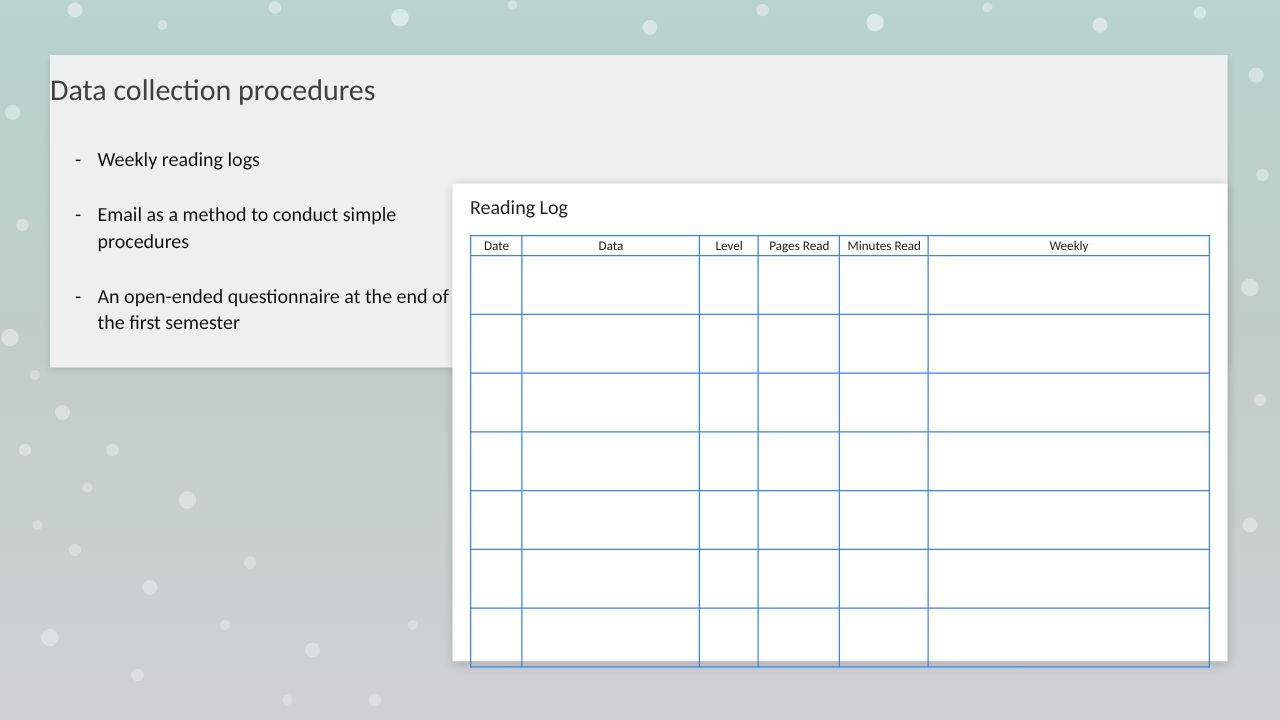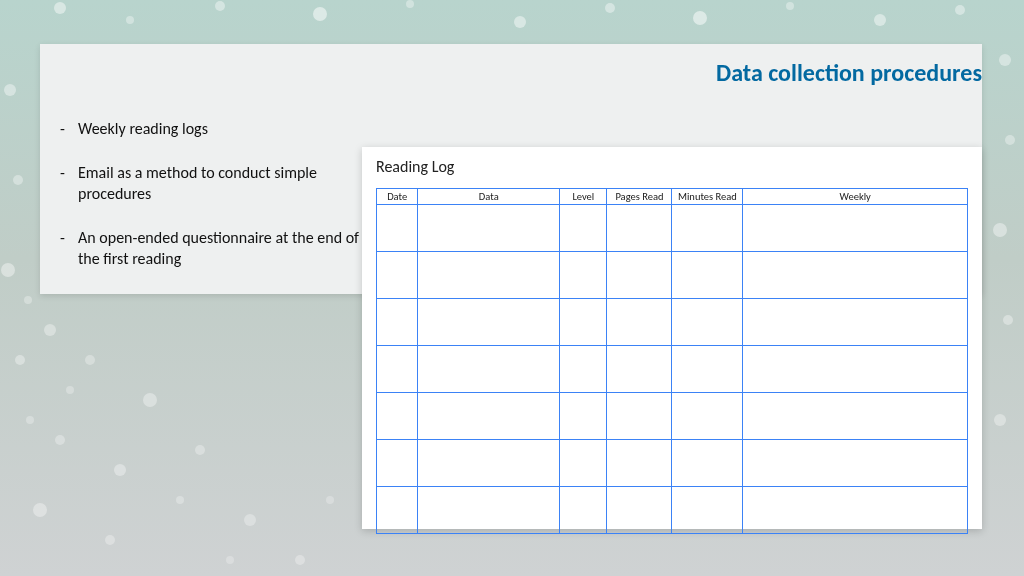--- a/index.html
+++ b/index.html
@@ -25,24 +25,24 @@
     height: 250px;
     background: #eef0f0;
     box-shadow: 0 2px 6px rgba(0,0,0,0.12);
     padding: 0;
   }
   .slide-title {
     position: absolute;
     top: 14px;
     left: 0;
     width: 100%;
-    text-align: right;
+    text-align: left;
     font-size: 24px;
-    font-weight: 700;
-    color: #0369a1;
+    font-weight: 400;
+    color: #404040;
   }
   .bullets {
     position: absolute;
     left: 20px;
     top: 74px;
     width: 300px;
   }
   .bullet {
     display: flex;
     align-items: flex-start;
@@ -135,21 +135,21 @@
     <div class="bullet">
       <span class="dash">-</span>
       <span>Weekly reading logs</span>
     </div>
     <div class="bullet">
       <span class="dash">-</span>
       <span>Email as a method to conduct simple procedures</span>
     </div>
     <div class="bullet">
       <span class="dash">-</span>
-      <span>An open-ended questionnaire at the end of the first reading</span>
+      <span>An open-ended questionnaire at the end of the first semester</span>
     </div>
   </div>
 </div>
 
 <div class="table-panel">
   <div class="table-title">Reading Log</div>
   <table class="reading-log">
     <thead>
       <tr id="log-header-row">
           <th style="width: 7%;">Date</th>

